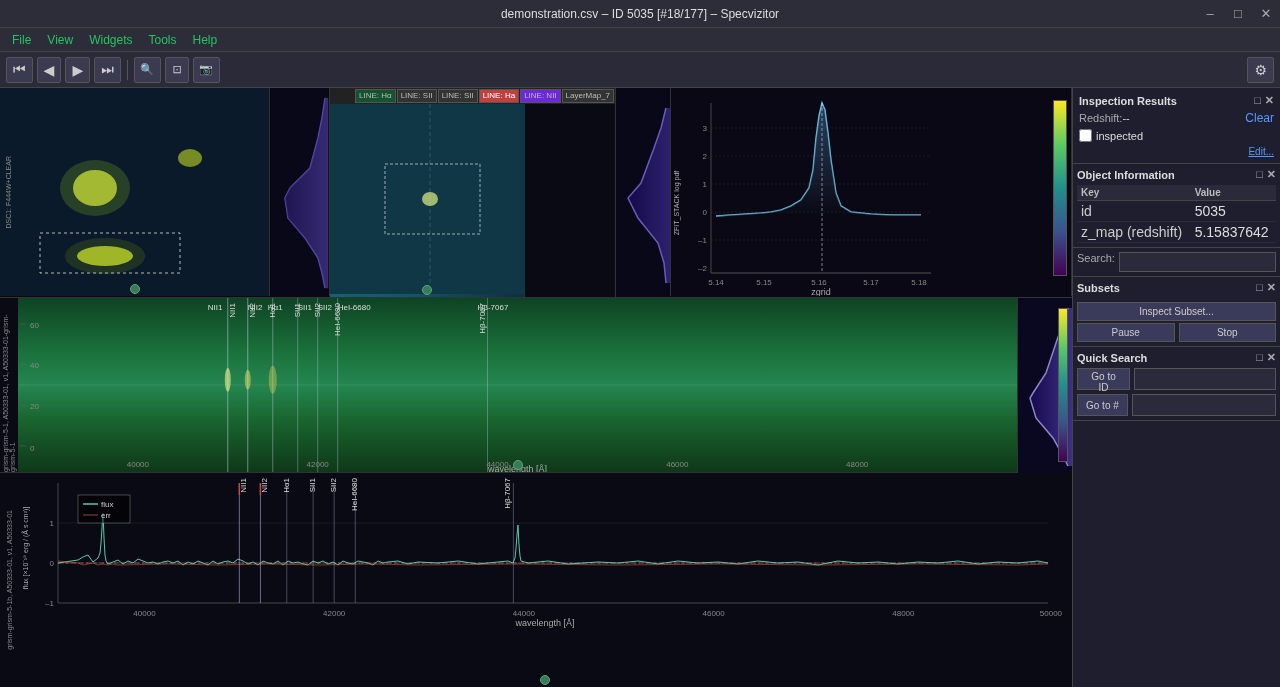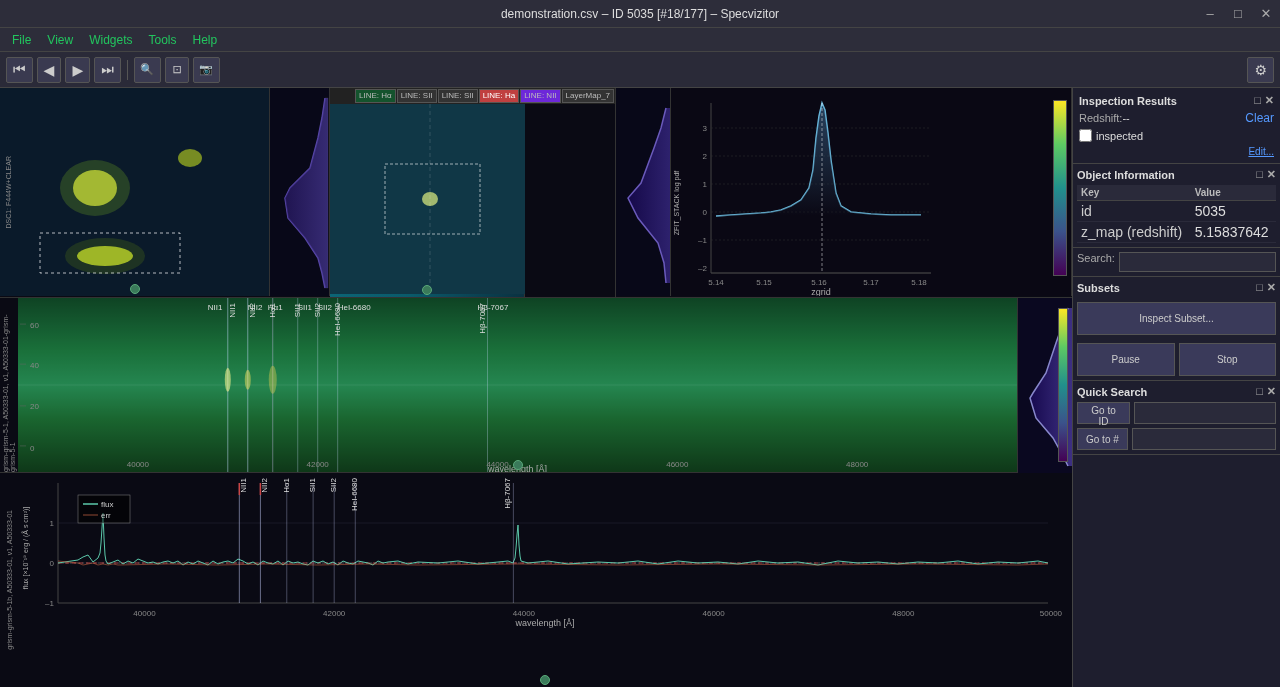--- a/index.html
+++ b/index.html
@@ -299,28 +299,28 @@
       height: 20px;
     }
     
     #subsets {
       padding: 4px;
       border-bottom: 1px solid #444;
     }
     .subsets-btn-row {
       display: flex;
       gap: 4px;
-      margin-top: 8px;
+      margin-top: 2px;
     }
     .subsets-btn {
       flex: 1;
       background: #3a3a5a;
       border: 1px solid #555;
       color: #ccc;
-      padding: 10px 2px;
+      padding: 3px 2px;
       cursor: pointer;
       font-size: 10px;
       text-align: center;
     }
     
     #quick-search {
       padding: 4px;
       border-bottom: 1px solid #444;
     }
     .qs-row {

